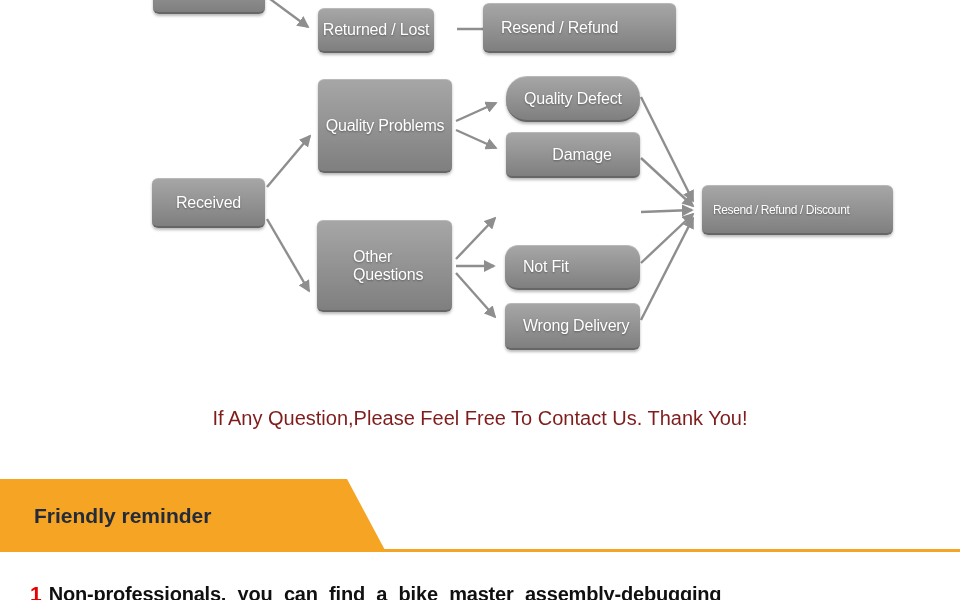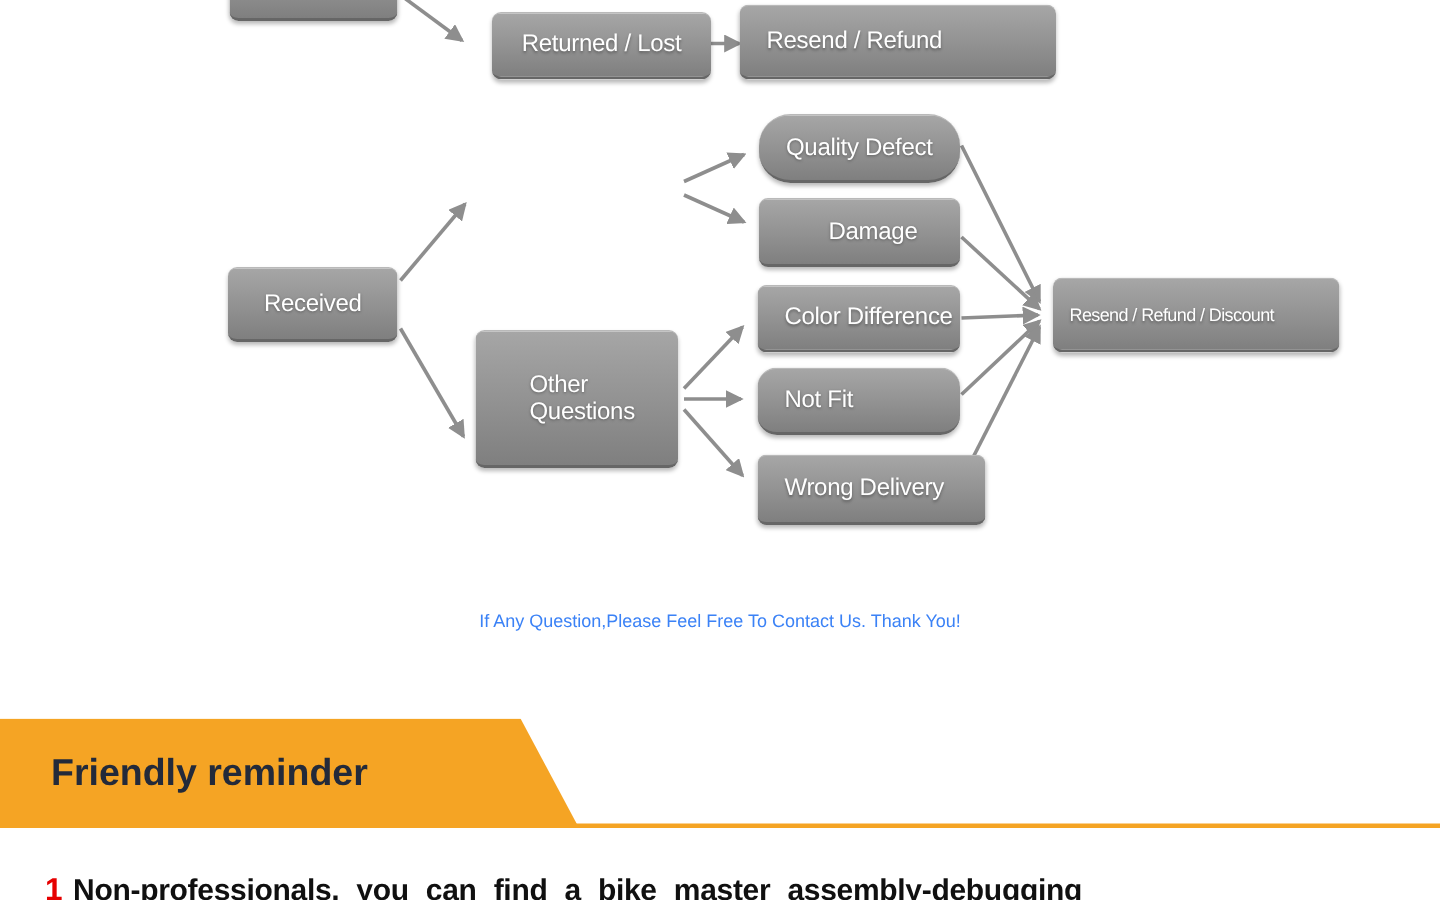--- a/index.html
+++ b/index.html
@@ -30,36 +30,36 @@
   }
   .node.center { justify-content: center; }
   .node.left { justify-content: flex-start; padding-left: 18px; }
   .node.rrd { padding-left: 11px; font-size: 12px; letter-spacing: -0.4px; }
   .contact-note {
     position: absolute;
     left: 0; top: 407;
     top: 407px;
     width: 960px;
     text-align: center;
-    font-size: 12px;
-    color: #3b82f6;
+    font-size: 20px;
+    color: #7f1d1d;
   }
   .banner-shape {
     position: absolute;
     left: 0; top: 479px;
     width: 400px; height: 73px;
     background: #F5A424;
     -webkit-clip-path: polygon(0 0, 347px 0, 386px 100%, 0 100%);
     clip-path: polygon(0 0, 347px 0, 386px 100%, 0 100%);
     display: flex;
     align-items: center;
   }
   .banner-title {
     margin-left: 34px;
-    font-size: 25px;
+    font-size: 21px;
     font-weight: bold;
     color: #232A3A;
   }
   .banner-line {
     position: absolute;
     left: 376px; top: 549px;
     width: 584px; height: 3px;
     background: #F5A424;
   }
   .reminder-item {
@@ -106,54 +106,54 @@
         <line x1="641" y1="212" x2="692" y2="210" marker-end="url(#ah)"></line>
         <line x1="641" y1="263" x2="693" y2="214" marker-end="url(#ah)"></line>
         <line x1="641" y1="320" x2="693" y2="218" marker-end="url(#ah)"></line>
       </g>
     </svg>
 
     <div class="node center" style="left:153px; top:-32px; width:112px; height:46px;">
       <span></span>
     </div>
 
-    <div class="node center" style="left:328px; top:8px; width:146px; height:45px;justify-content:center;">
+    <div class="node center" style="left:318px; top:8px; width:116px; height:45px;justify-content:center;">
       <span>Returned / Lost</span>
     </div>
 
-    <div class="node left" style="left:493px; top:3px; width:211px; height:50px;">
+    <div class="node left" style="left:483px; top:3px; width:193px; height:50px;">
       <span>Resend / Refund</span>
     </div>
 
+    <div class="node center" style="left:318px; top:79px; width:134px; height:94px;">
+      <span>Quality Problems</span>
+    </div>
 
     <div class="node left" style="left:506px; top:76px; width:134px; height:46px;border-radius:21px;">
       <span>Quality Defect</span>
     </div>
 
     <div class="node left" style="left:506px; top:132px; width:134px; height:46px;justify-content:center;">
       <span>Damage</span>
     </div>
 
     <div class="node center" style="left:152px; top:178px; width:113px; height:50px;">
       <span>Received</span>
     </div>
 
     <div class="node center" style="left:317px; top:220px; width:135px; height:92px;padding-left:36px;">
       <span>Other Questions</span>
     </div>
 
-    <div class="node left" style="left:505px; top:190px; width:135px; height:45px;">
-      <span>Color Difference</span>
-    </div>
 
     <div class="node left" style="left:505px; top:245px; width:135px; height:45px;border-radius:13px;">
       <span>Not Fit</span>
     </div>
 
-    <div class="node left" style="left:505px; top:303px; width:152px; height:47px;">
+    <div class="node left" style="left:505px; top:303px; width:135px; height:47px;">
       <span>Wrong Delivery</span>
     </div>
 
     <div class="node left rrd" style="left:702px; top:185px; width:191px; height:50px;">
       <span>Resend / Refund / Discount</span>
     </div>
 
   </div>
 
   <div class="contact-note">If Any Question,Please Feel Free To Contact Us. Thank You!</div>

